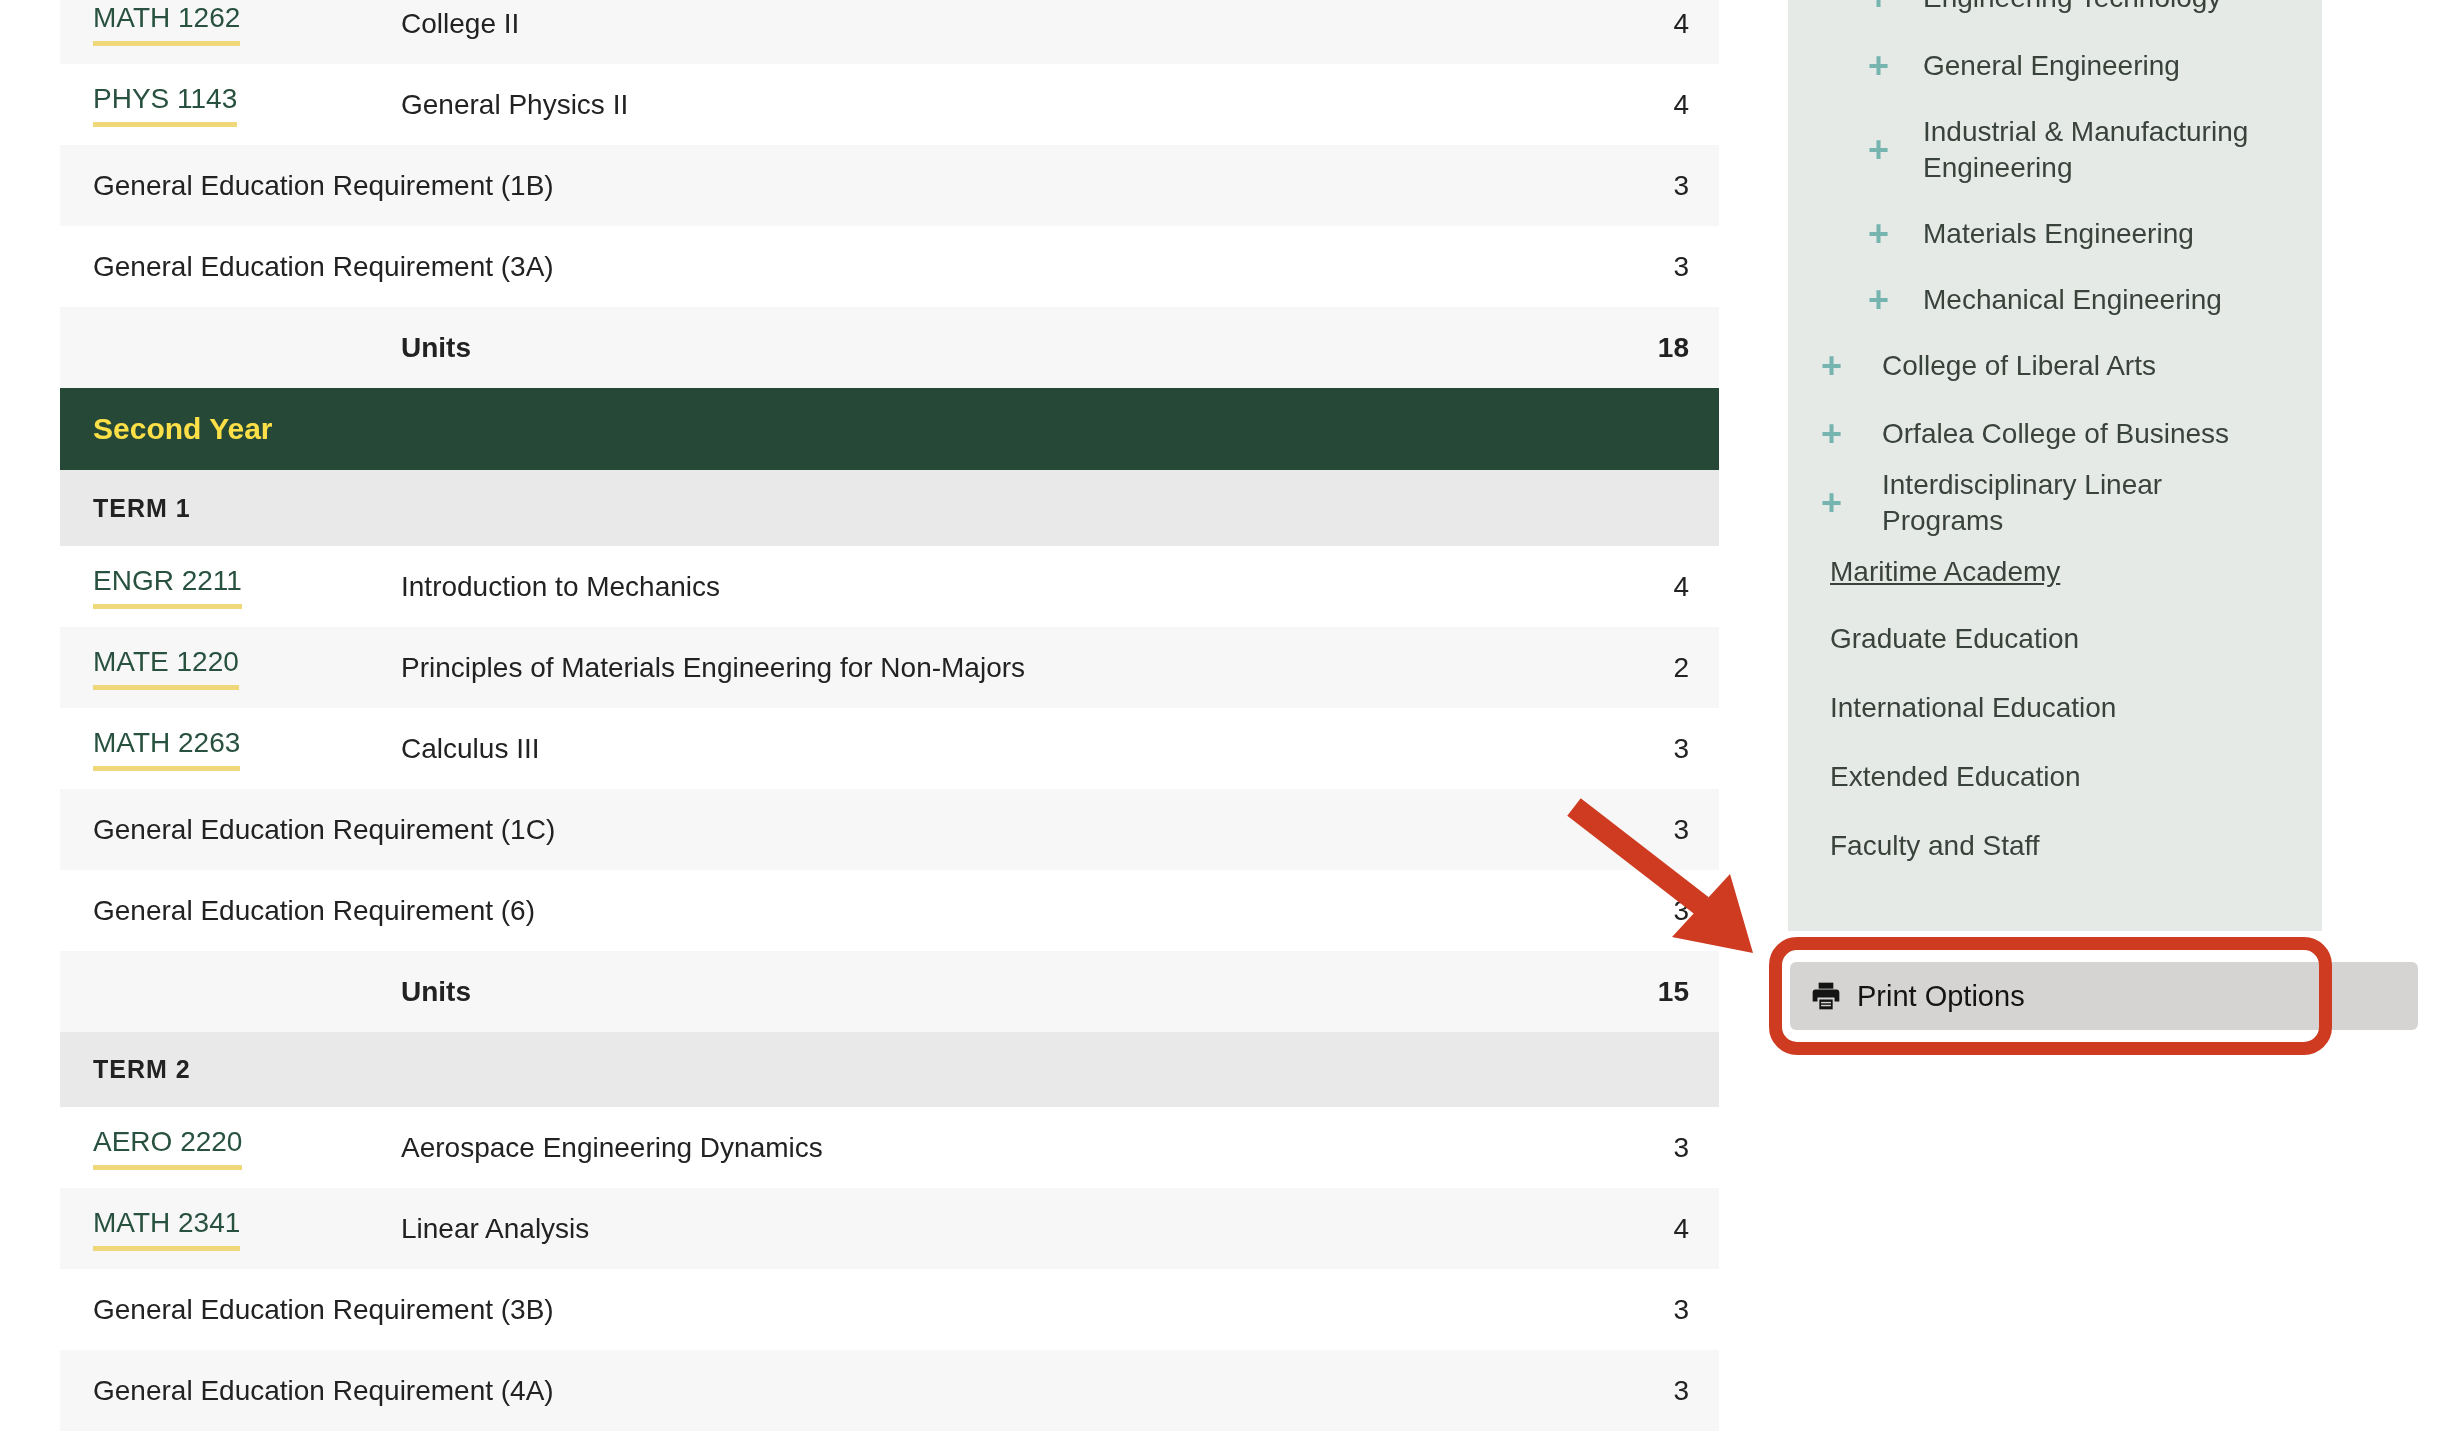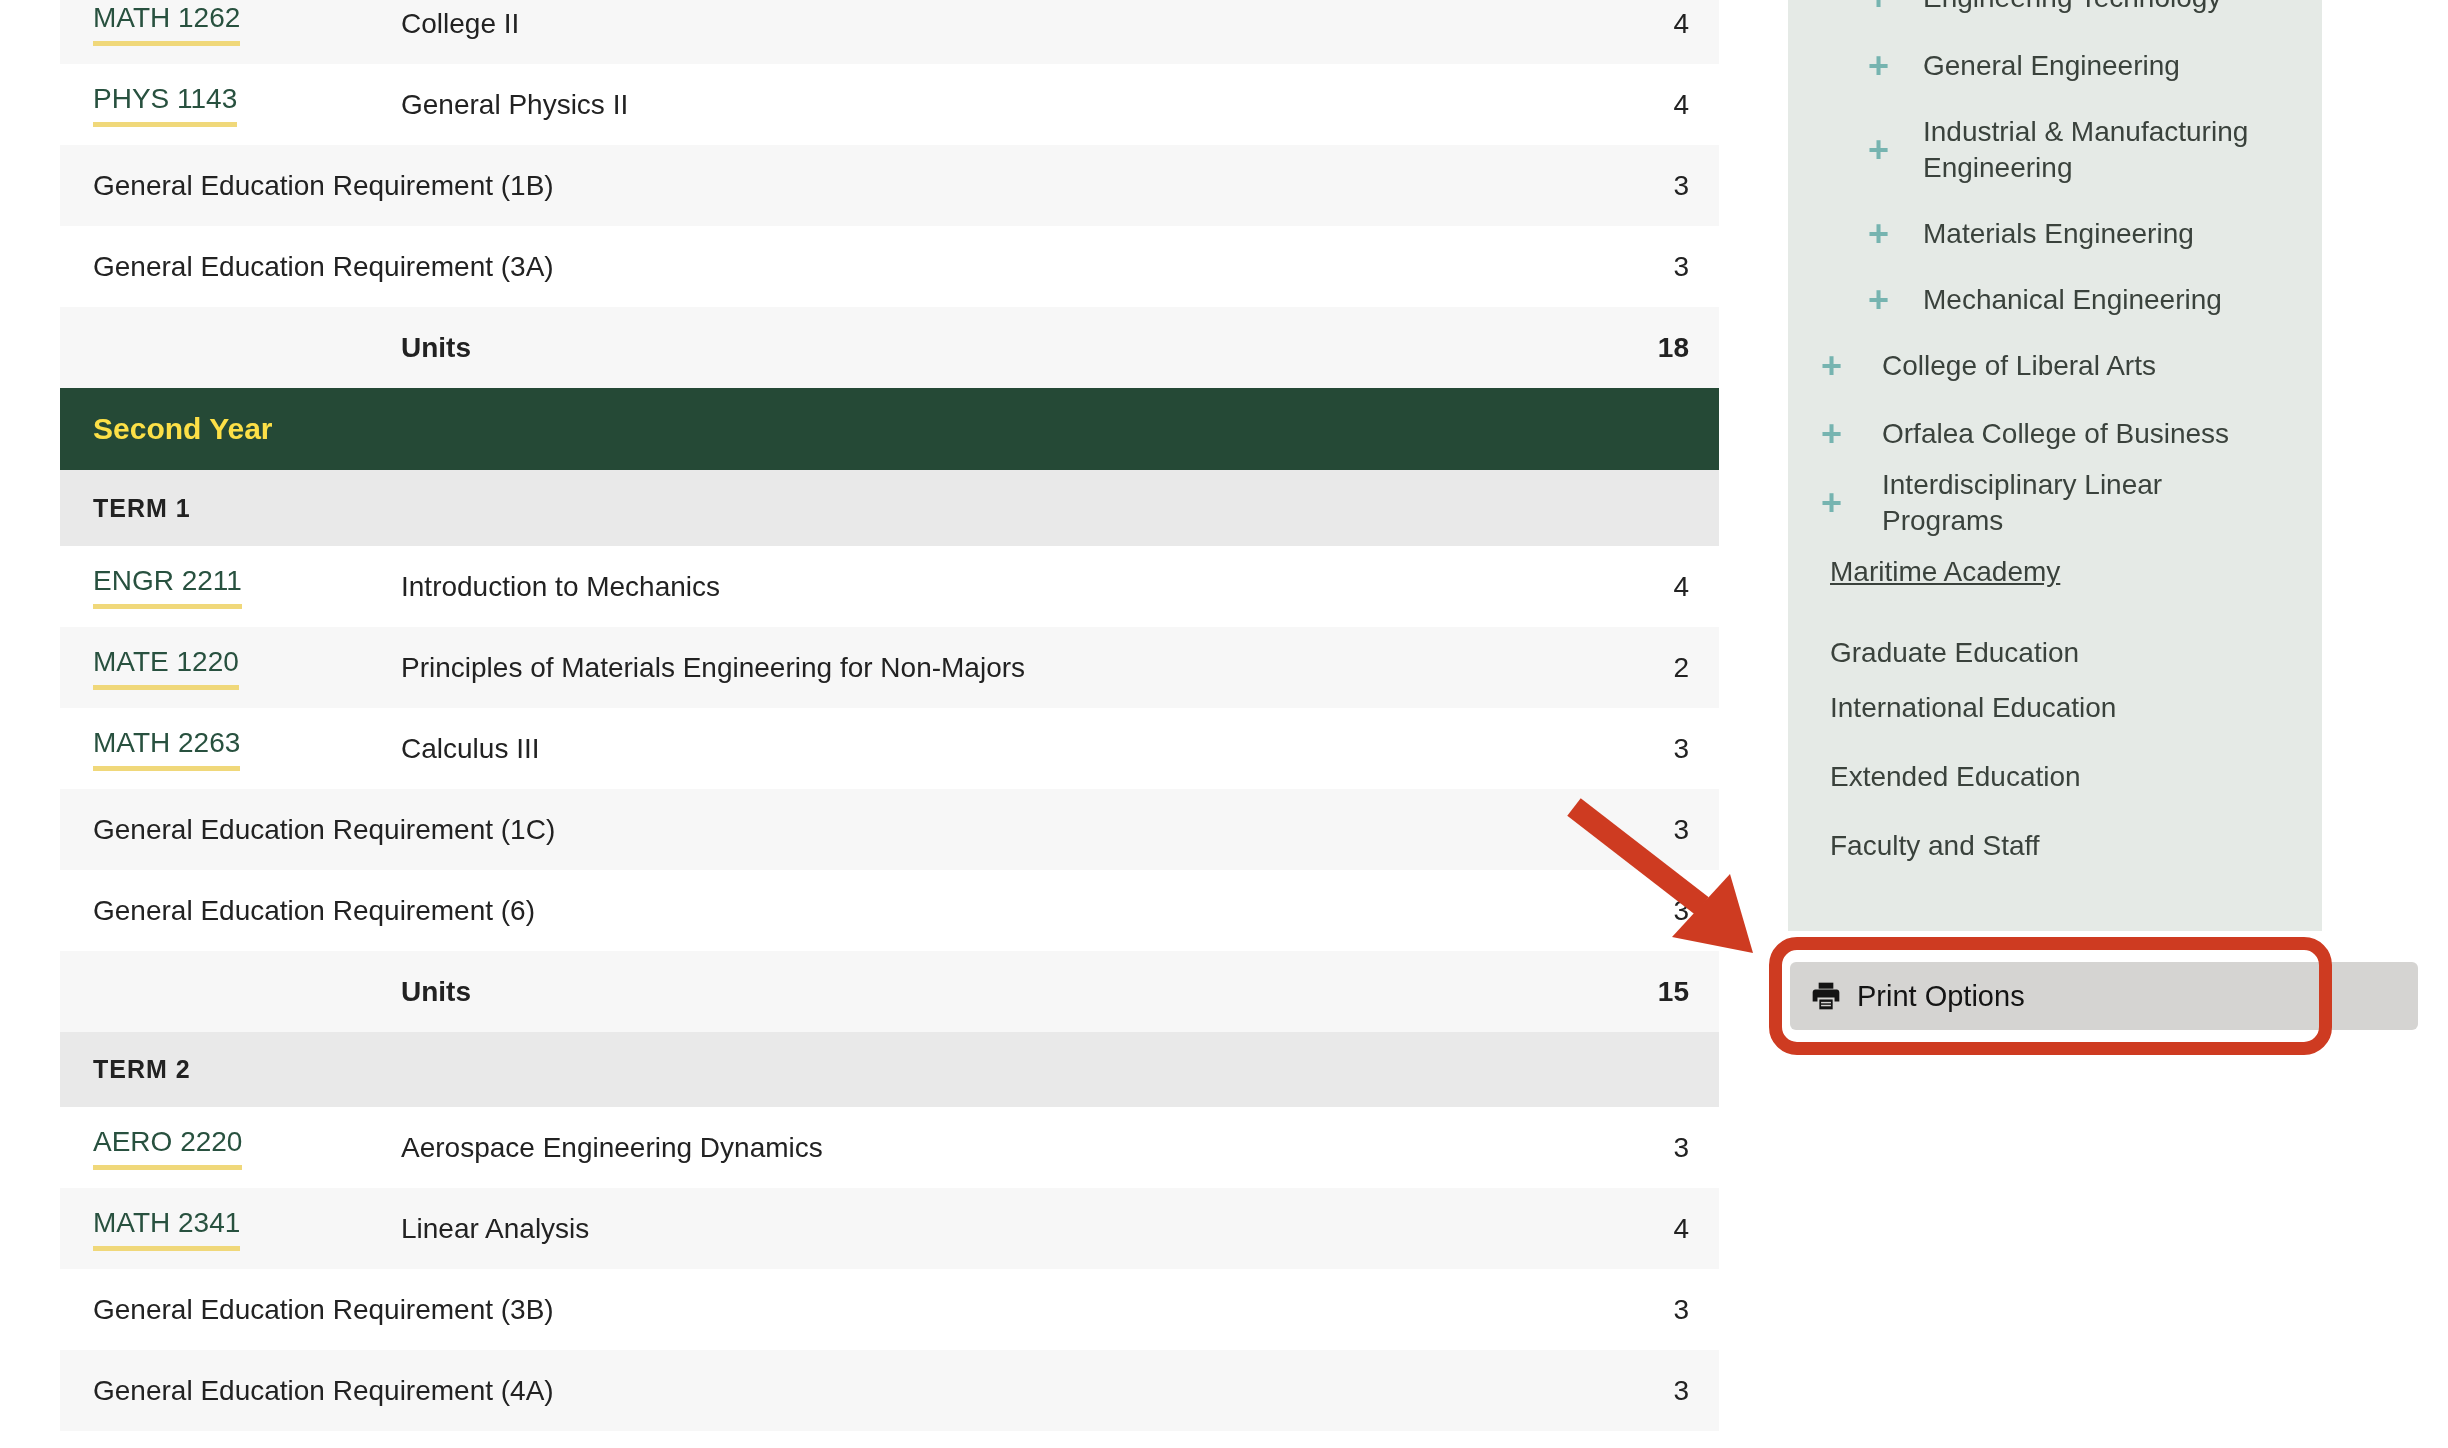--- a/index.html
+++ b/index.html
@@ -192,21 +192,21 @@
         <span class="plus">+</span>
         <span class="sb-label">Orfalea College of Business</span>
       </div>
       <div class="sb-item top" style="top: 483px; height: 40px;">
         <span class="plus">+</span>
         <span class="sb-label">Interdisciplinary Linear Programs</span>
       </div>
       <div class="sb-item plain" style="top: 552px; height: 40px; text-decoration: underline;">
         <span class="sb-label">Maritime Academy</span>
       </div>
-      <div class="sb-item plain" style="top: 633px; height: 40px;">
+      <div class="sb-item plain" style="top: 619px; height: 40px;">
         <span class="sb-label">Graduate Education</span>
       </div>
       <div class="sb-item plain" style="top: 757px; height: 40px;">
         <span class="sb-label">Extended Education</span>
       </div>
       <div class="sb-item plain" style="top: 688px; height: 40px;">
         <span class="sb-label">International Education</span>
       </div>
       <div class="sb-item plain" style="top: 826px; height: 40px;">
         <span class="sb-label">Faculty and Staff</span>

